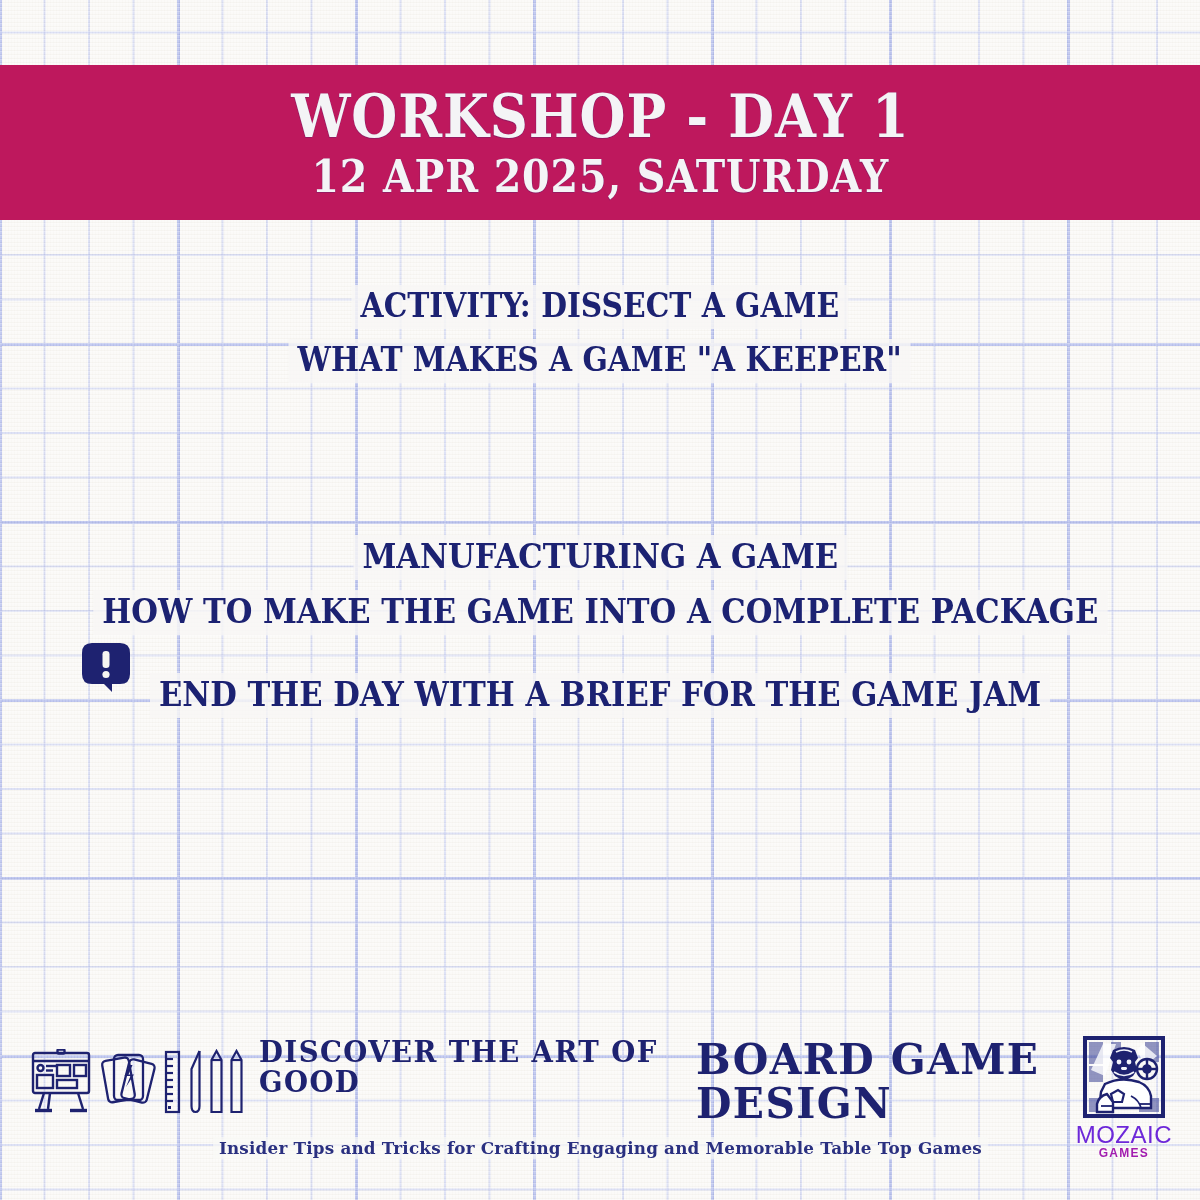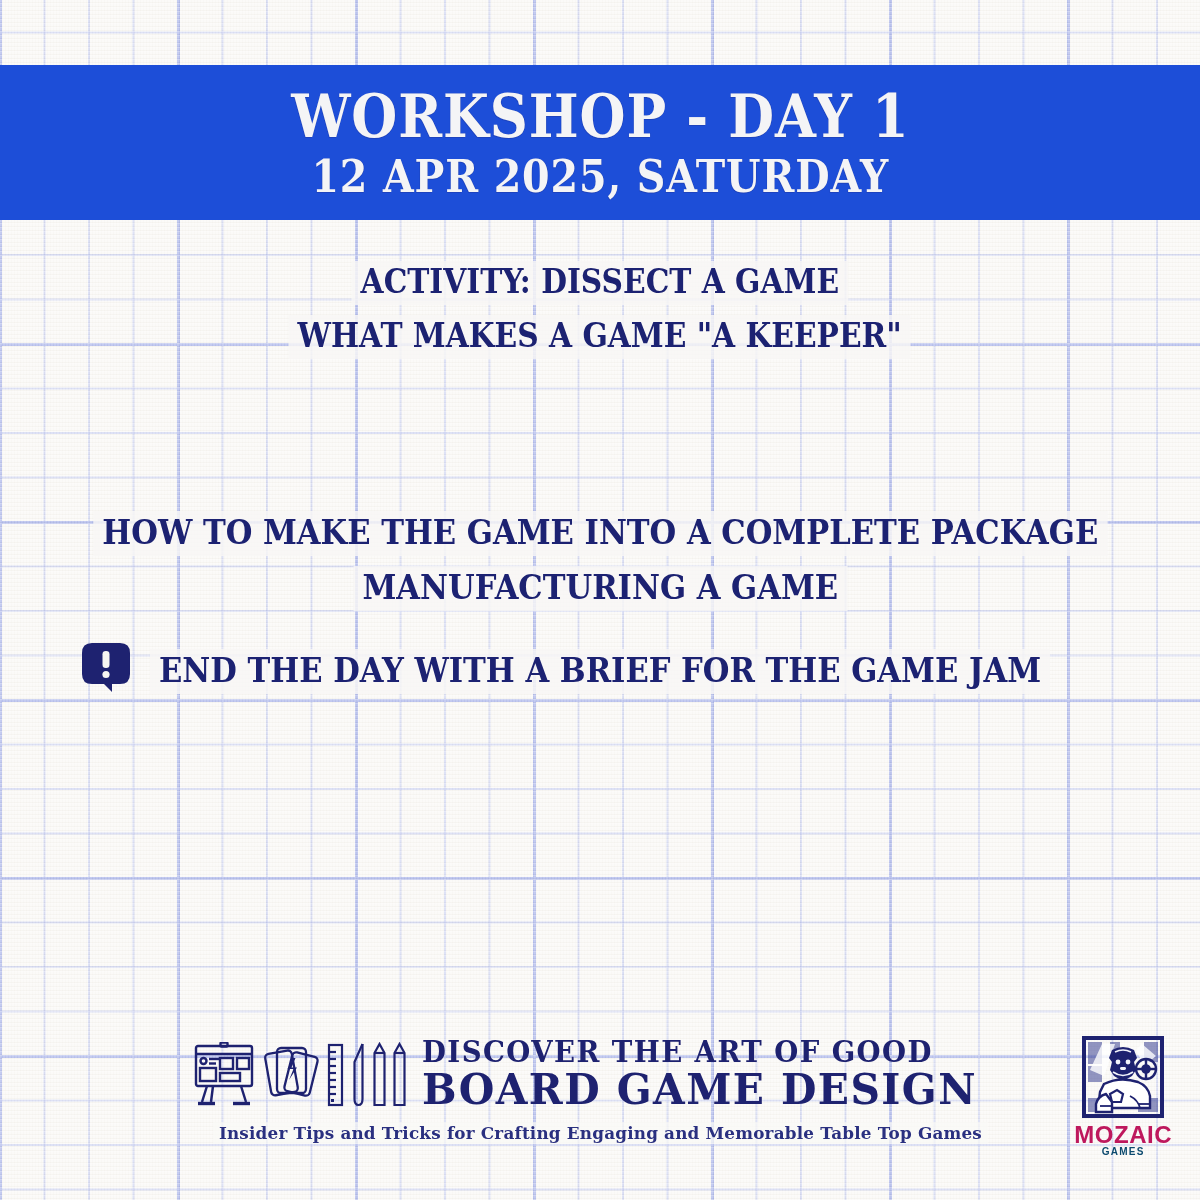--- a/index.html
+++ b/index.html
@@ -39,21 +39,21 @@
       repeating-linear-gradient(0deg, rgba(255,255,255,.55) 0 1px, rgba(238,236,230,.25) 1px 2px, rgba(255,255,255,.35) 2px 4px),
       repeating-linear-gradient(90deg, rgba(255,255,255,.30) 0 2px, rgba(235,233,226,.18) 2px 3px);
     mix-blend-mode:normal;
     opacity:.85;
     pointer-events:none;
   }
 
   
   #banner{
     position:absolute; left:0; right:0; top:65px; height:155px;
-    background:#1d4ed8;
+    background:#be185d;
     display:flex; flex-direction:column;
     align-items:center; justify-content:center;
     z-index:3;
   }
   .banner-line{
     color:#f4f4f6;
     font-family:"DejaVu Serif", serif;
     font-weight:bold;
     letter-spacing:1px;
     line-height:1;
@@ -65,21 +65,21 @@
   }
   #banner-title{ font-size:60px; margin-bottom:8px; }
   #banner-date { font-size:45px; }
 
   
   #content{
     position:absolute; left:0; right:0; top:220px; bottom:170px;
     z-index:2;
     display:flex; flex-direction:column;
     align-items:center;
-    padding-top:36px;
+    padding-top:60px;
   }
 
   .line{
     display:inline-block;
     font-family:"DejaVu Serif", serif;
     font-weight:bold;
     color:#1c2272;
     background:rgba(248,247,245,.82);
     padding:2px 10px 4px 10px;
     white-space:nowrap;
@@ -118,21 +118,21 @@
     position:relative;
   }
   #footer-left{
     display:flex; flex-direction:column; align-items:center;
     margin-top:8px;
   }
   #footer-top-row{
     display:flex; align-items:center; gap:16px;
   }
   #footer-icons{ display:flex; align-items:flex-end; gap:7px; }
-  #footer-words{ display:flex; flex-direction:column; }
+  #footer-words{ display:flex; flex-direction:row; }
   .foot-word{
     font-family:"DejaVu Serif", serif;
     font-weight:bold;
     color:#1e2270;
     letter-spacing:1.5px;
     line-height:1.02;
     transform:scaleX(.95);
     transform-origin:left center;
     text-shadow:0.4px 0.4px 0 rgba(246,245,241,.5);
   }
@@ -151,28 +151,28 @@
     white-space:nowrap;
   }
 
   #logo{
     position:absolute; right:28px; top:6px;
     display:flex; flex-direction:column; align-items:center;
   }
   #logo-mark{ width:82px; height:82px; }
   #logo-name{
     font-family:"Liberation Sans", sans-serif;
-    font-weight:bold; color:#be185d;
+    font-weight:normal; color:#6d28d9;
     font-size:24px; letter-spacing:.5px; line-height:1.05;
     margin-top:4px;
   }
   #logo-sub{
     font-family:"Liberation Sans", sans-serif;
-    font-weight:bold; color:#0c4a6e;
-    font-size:10px; letter-spacing:1.2px; line-height:1.05;
+    font-weight:bold; color:#a21caf;
+    font-size:12px; letter-spacing:1.2px; line-height:1.05;
   }
 </style>
 </head>
 <body>
 
 <div id="paper"></div>
 
 <div id="banner">
   <div class="banner-line" id="banner-title">WORKSHOP - DAY 1</div>
   <div class="banner-line" id="banner-date">12 APR 2025, SATURDAY</div>
@@ -184,22 +184,22 @@
     <div class="row"><span class="line sz-a">ACTIVITY: DISSECT A GAME</span></div>
     <div class="row"><span class="line sz-a">WHAT MAKES A GAME "A KEEPER"</span></div>
   </div>
 
   <div class="gap-1"></div>
 
 
   <div class="gap-2"></div>
 
   <div class="block">
+    <div class="row"><span class="line sz-c">MANUFACTURING A GAME</span></div>
     <div class="row"><span class="line sz-c">HOW TO MAKE THE GAME INTO A COMPLETE PACKAGE</span></div>
-    <div class="row"><span class="line sz-c">MANUFACTURING A GAME</span></div>
   </div>
 
   <div class="gap-3"></div>
 
   <div class="row">
     <span class="line sz-c">END THE DAY WITH A BRIEF FOR THE GAME JAM</span>
   </div>
 </div>
 
 <svg id="bubble" viewBox="0 0 48 54">

